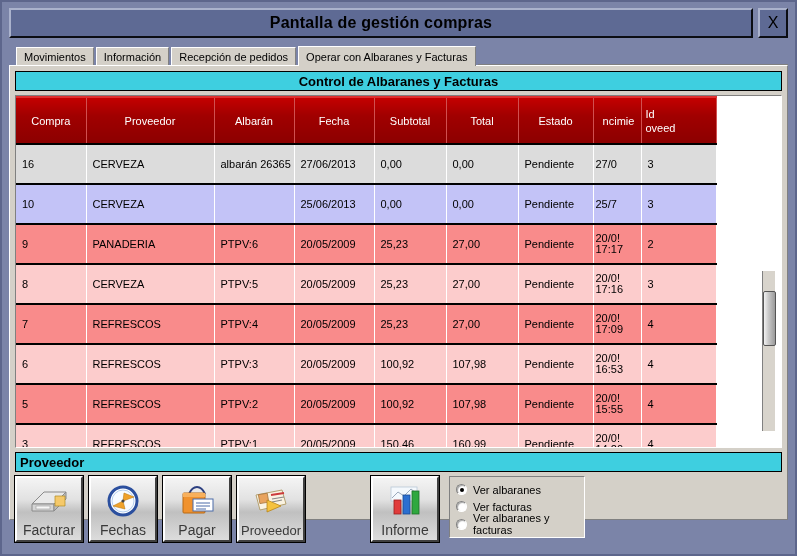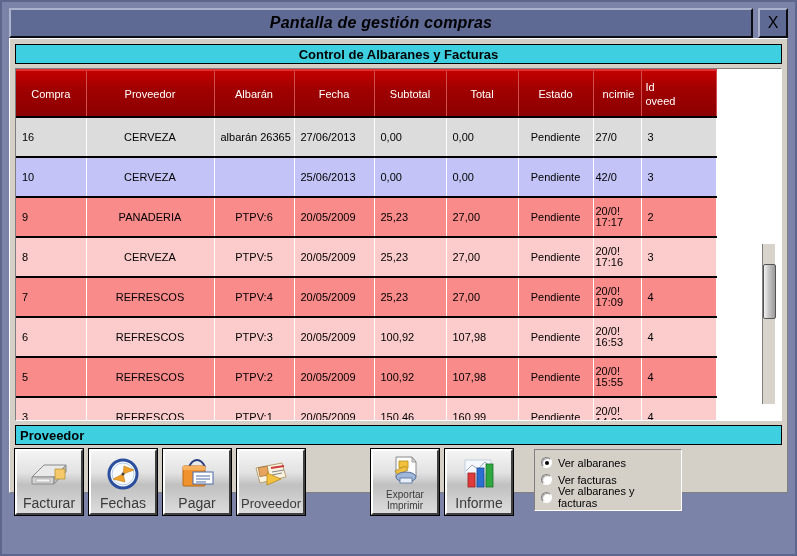--- a/index.html
+++ b/index.html
@@ -35,21 +35,20 @@
     flex: 1;
     background: #5e6a94;
     border: 2px outset #99a2c0;
     border-top-color: #aab2cc;
     border-left-color: #aab2cc;
     border-right-color: #3e4668;
     border-bottom-color: #3e4668;
     display: flex;
     align-items: center;
     justify-content: center;
-    font-style: italic;
   }
   #title-text {
     color: #000;
     font-size: 16px;
     font-weight: bold;
     letter-spacing: 0.2px;
   }
   #close-button {
     width: 30px;
     background: #5e6a94;
@@ -183,21 +182,21 @@
     overflow: hidden;
     white-space: nowrap;
   }
   #grid-table tbody tr td:first-child { border-left: none; margin-left: 44px; }
   .r-grey  td { background: #dcdcdc; }
   .r-sel   td { background: #c3c3f7; }
   .r-dark  td { background: #f98b8b; }
   .r-light td { background: #fccccc; }
 
   .c-num   { text-align: left; }
-  .c-text  { text-align: center; }
+  .c-text  { text-align: left; }
   .c-mid   { text-align: left; }
   .venc-cell {
     font-size: 10px;
     line-height: 11px;
     text-align: left;
   }
   .idprov-cell { text-align: left; font-size: 11px; }
 
   
   #grid-vscroll {
@@ -260,23 +259,23 @@
   }
   .tool-label.small {
     font-size: 10px;
     line-height: 11px;
     text-align: center;
   }
   .tool-gap { width: 54px; }
 
   
   #view-options {
-    width: 148px;
+    width: 136px;
     height: 62px;
-    margin-left: 15px;
+    margin-left: 4px;
     background: #d4d0c8;
     border: 1px solid #808080;
     border-right-color: #ffffff;
     border-bottom-color: #ffffff;
     padding: 4px 6px;
     display: flex;
     flex-direction: column;
     justify-content: space-around;
   }
   .radio-row {
@@ -317,20 +316,27 @@
 
 <div id="window-frame">
 
   <div id="title-bar">
     <div id="title-plate">
       <span id="title-text">Pantalla de gestión compras</span>
     </div>
     <div id="close-button">X</div>
   </div>
 
+  <div id="tab-strip">
+    <div class="tab">Movimientos</div>
+    <div class="tab">Información</div>
+    <div class="tab">Recepción de pedidos</div>
+    <div class="tab active">Operar con Albaranes y Facturas</div>
+    <div id="tab-filler"></div>
+  </div>
 
   <div id="content-panel">
 
     <div class="banner" id="grid-banner">
       <span>Control de Albaranes y Facturas</span>
     </div>
 
     <div id="grid-wrap">
       <table id="grid-table">
         <colgroup>
@@ -375,21 +381,21 @@
               <td class="idprov-cell">3</td>
             </tr>
             <tr class="r-sel">
               <td class="c-num">10</td>
               <td class="c-text">CERVEZA</td>
               <td class="c-text"></td>
               <td class="c-mid">25/06/2013</td>
               <td class="c-num">0,00</td>
               <td class="c-num">0,00</td>
               <td class="c-text">Pendiente</td>
-              <td class="venc-cell" style="padding: 0px 2px;">42/0</td>
+              <td class="venc-cell" style="padding: 0px 2px;">25/7</td>
               <td class="idprov-cell">3</td>
             </tr>
             <tr class="r-dark">
               <td class="c-num">9</td>
               <td class="c-text">PANADERIA</td>
               <td class="c-text">PTPV:6</td>
               <td class="c-mid">20/05/2009</td>
               <td class="c-num">25,23</td>
               <td class="c-num">27,00</td>
               <td class="c-text">Pendiente</td>
@@ -517,36 +523,20 @@
             <line x1="22" y1="13" x2="34" y2="11" stroke="#888" stroke-width="1.2"></line>
             <line x1="22" y1="16" x2="32" y2="14" stroke="#888" stroke-width="1.2"></line>
             <polygon points="17,14 31,20 17,26" fill="#f5c23e" stroke="#b7851a" stroke-width="0.8"></polygon>
           </svg>
         </div>
         <div class="tool-label" style="font-size:13px;">Proveedor</div>
       </div>
 
       <div class="tool-gap"></div>
 
-      <div class="tool-btn">
-        <div class="tool-icon">
-          <svg width="38" height="30" viewBox="0 0 38 30">
-            <polygon points="10,2 26,2 30,7 30,22 10,22" fill="#fdfdfd" stroke="#8a8a8a" stroke-width="1"></polygon>
-            <polygon points="26,2 26,7 30,7" fill="#dcdcdc" stroke="#8a8a8a" stroke-width="0.8"></polygon>
-            <polygon points="13,6 22,6 22,13 13,13" fill="#f3c23c" stroke="#b08a18" stroke-width="0.8"></polygon>
-            <path d="M9 16 l10 -5 l3 4 l-10 5 z" fill="#f0c040" stroke="#a8811a" stroke-width="0.7"></path>
-            <ellipse cx="20" cy="22" rx="10" ry="5" fill="#9fb7d8" stroke="#55709b" stroke-width="1"></ellipse>
-            <rect x="14" y="23" width="12" height="5" fill="#e7eef7" stroke="#55709b" stroke-width="0.8"></rect>
-          </svg>
-        </div>
-        <div class="tool-label small">
-          <span>Exportar</span><br>
-          <span>Imprimir</span>
-        </div>
-      </div>
 
       <div class="tool-btn">
         <div class="tool-icon">
           <svg width="42" height="32" viewBox="0 0 42 32">
             <rect x="7" y="2" width="26" height="14" fill="#f4f8fc" stroke="#b9c8d8" stroke-width="0.8"></rect>
             <polyline points="8,13 14,7 20,11 27,4 32,8" fill="none" stroke="#9aa9bb" stroke-width="1"></polyline>
             <rect x="10" y="15" width="7" height="14" fill="#e03b3b" stroke="#9c1e1e" stroke-width="0.8"></rect>
             <rect x="19" y="10" width="7" height="19" fill="#2b6fd0" stroke="#1b4a92" stroke-width="0.8"></rect>
             <rect x="28" y="6" width="7" height="23" fill="#2fa83f" stroke="#1d6f29" stroke-width="0.8"></rect>
           </svg>

